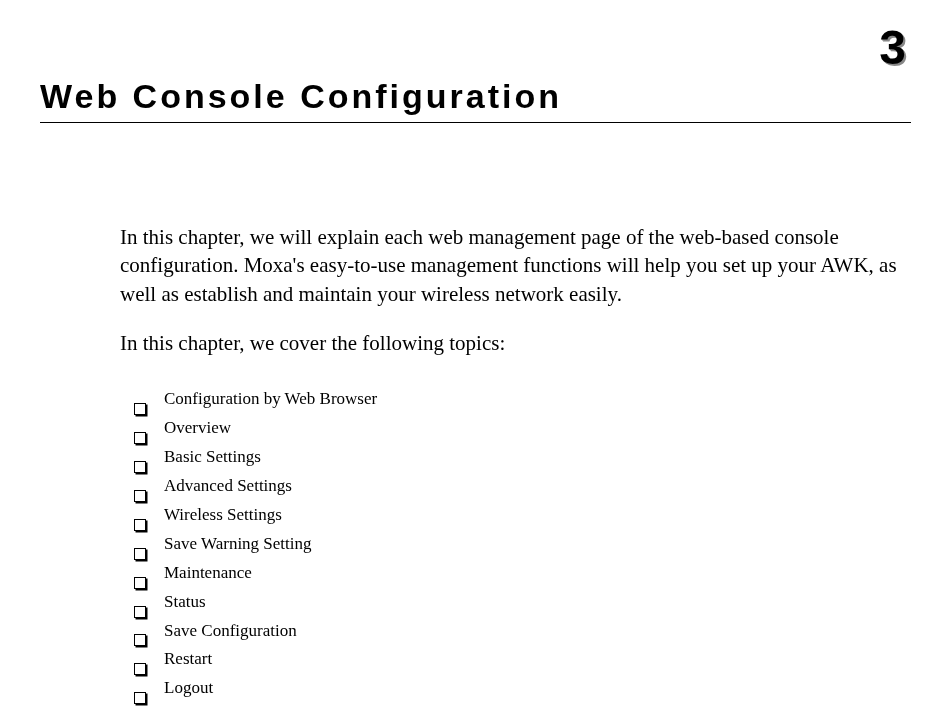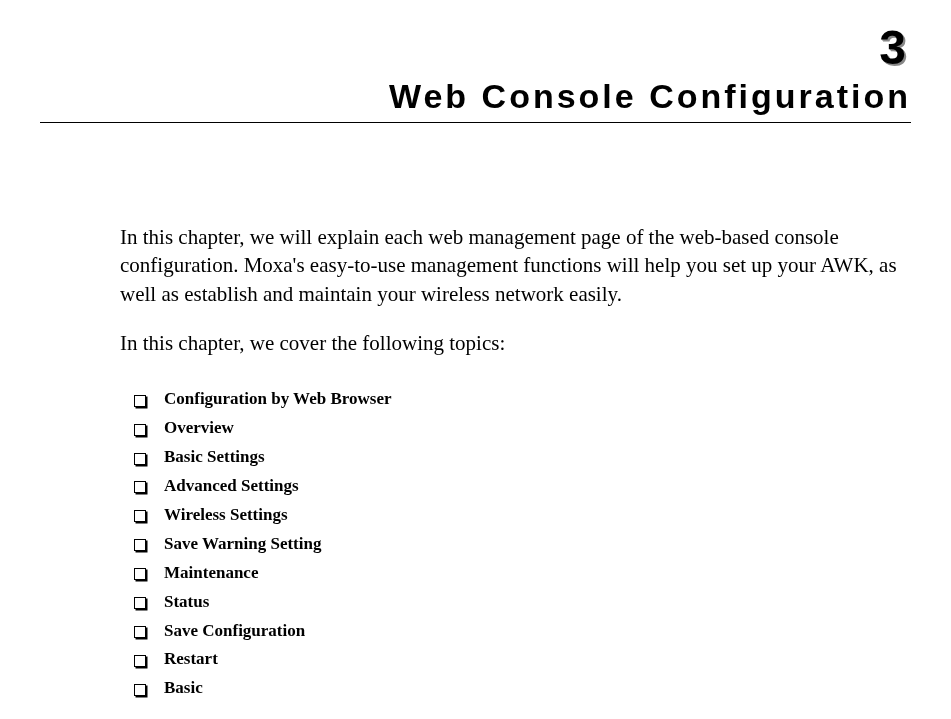--- a/index.html
+++ b/index.html
@@ -22,21 +22,21 @@
       text-align: right;
       margin: 0 5px 0 0;
       color: #000;
       text-shadow: 1px 1px 0 #888, 2px 2px 0 #888;
     }
     .chapter-title {
       font-family: Arial, "Helvetica Neue", Helvetica, sans-serif;
       font-size: 34px;
       font-weight: bold;
       letter-spacing: 3px;
-      text-align: right;
+      text-align: left;
       margin: 2px 0 0 0;
     }
     .divider {
       border: none;
       border-top: 1.5px solid #000;
       margin: 6px 0 0 0;
       width: 100%;
     }
     .content {
       margin: 100px 0 0 80px;
@@ -46,25 +46,25 @@
       font-size: 21px;
       line-height: 1.35;
       margin-bottom: 10px;
     }
     .topics-list {
       list-style: none;
       margin: 28px 0 0 14px;
       padding: 0;
     }
     .topics-list li {
-      font-weight: bold;
+      font-weight: normal;
       font-size: 17px;
       line-height: 1.7;
       display: flex;
-      align-items: center;
+      align-items: flex-end;
     }
     .bullet-shadow {
       display: inline-block;
       width: 12px;
       height: 12px;
       border: 1.5px solid #000;
       margin-right: 18px;
       position: relative;
       top: 1px;
       box-shadow: 1.5px 1.5px 0 #000;
@@ -120,17 +120,17 @@
       <li>
           <span class="bullet-shadow"></span>
           <span>Save Configuration</span>
         </li>
       <li>
           <span class="bullet-shadow"></span>
           <span>Restart</span>
         </li>
       <li>
           <span class="bullet-shadow"></span>
-          <span>Basic</span>
+          <span>Logout</span>
         </li>
     </ul>
   </div>
 </div>
 
 </body></html>

